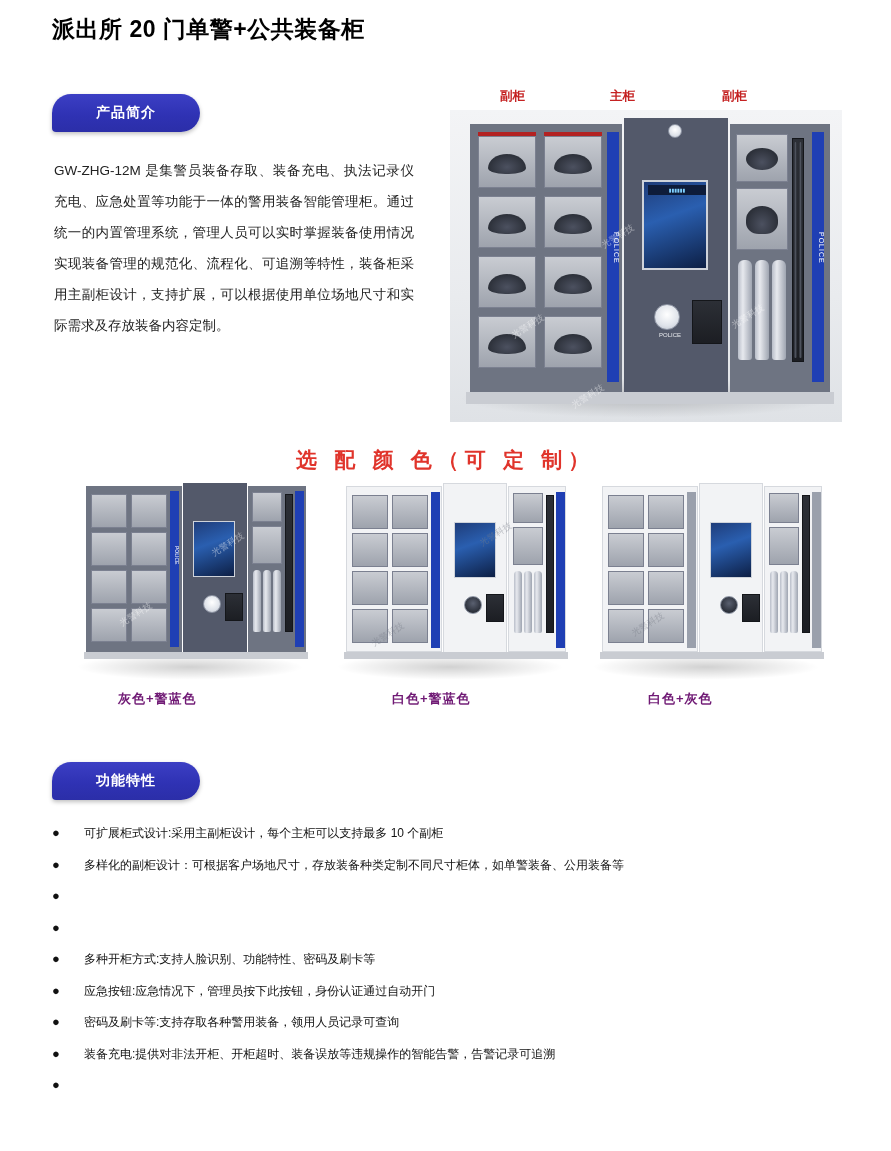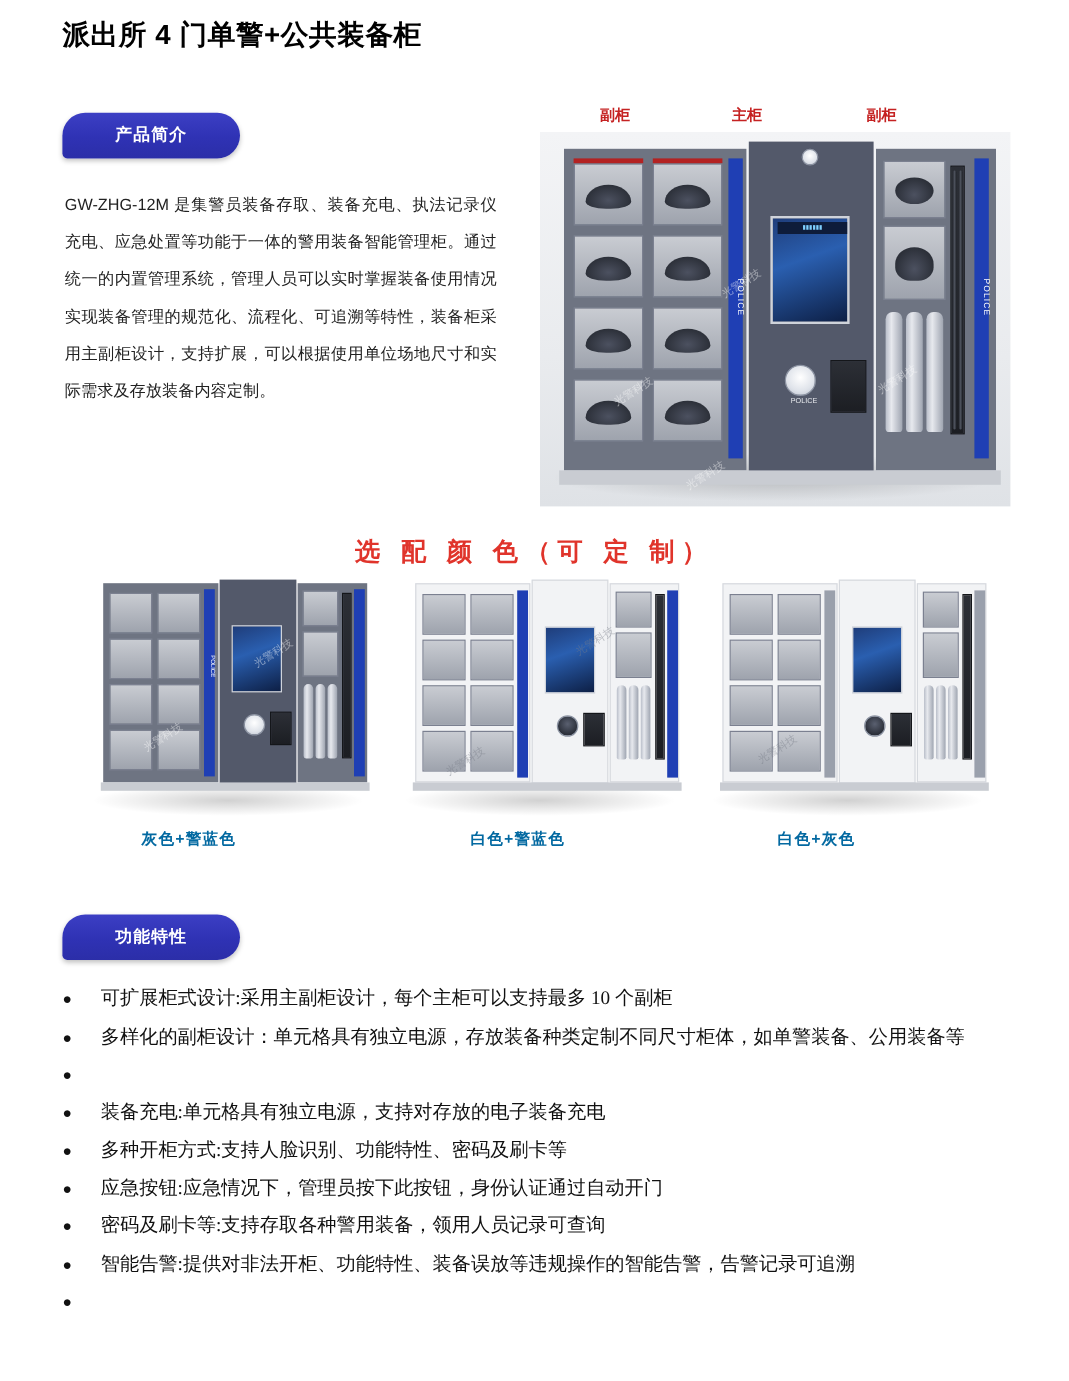--- a/index.html
+++ b/index.html
@@ -148,22 +148,22 @@
   }
   .variant { position: absolute; top: 478px; width: 240px; height: 190px; }
   #variant-0 { left: 70px; }
   #variant-1 { left: 330px; }
   #variant-2 { left: 586px; }
   .variant-caption {
     position: absolute;
     top: 690px;
     font-size: 13px;
     font-weight: bold;
-    color: #0369a1;
-    font-family: Liberation Mono, monospace;
+    color: #701a75;
+    font-family: Liberation Sans, sans-serif;
     letter-spacing: 1px;
   }
   #cap-0 { left: 118px; }
   #cap-1 { left: 392px; }
   #cap-2 { left: 648px; }
 
   
   .features {
     position: absolute;
     left: 52px; top: 823px;
@@ -176,33 +176,32 @@
   }
   .bullet {
     width: 14px;
     flex: 0 0 14px;
     font-size: 13px;
     line-height: 20px;
     color: #111;
     text-align: left;
   }
   .feature-text {
-    font-size: 16px;
+    font-size: 12px;
     line-height: 20px;
     color: #111;
     padding-left: 18px;
-    font-family: Liberation Serif, serif;
   }
 </style>
 </head>
 <body>
 
 <div class="page">
 
-  <div class="page-title">派出所 4 门单警+公共装备柜</div>
+  <div class="page-title">派出所 20 门单警+公共装备柜</div>
 
   <div class="badge" id="badge-intro">
     <span>产品简介</span>
   </div>
 
   <div class="intro-text">GW-ZHG-12M 是集警员装备存取、装备充电、执法记录仪充电、应急处置等功能于一体的警用装备智能管理柜。通过统一的内置管理系统，管理人员可以实时掌握装备使用情况实现装备管理的规范化、流程化、可追溯等特性，装备柜采用主副柜设计，支持扩展，可以根据使用单位场地尺寸和实际需求及存放装备内容定制。</div>
 
   <div class="hero">
     <div class="hero-labels">
       <span class="hl-left">副柜</span>
@@ -393,43 +392,42 @@
     <span>功能特性</span>
   </div>
 
   <div class="features">
     <div class="feature-row">
       <span class="bullet">●</span>
       <span class="feature-text">可扩展柜式设计:采用主副柜设计，每个主柜可以支持最多 10 个副柜</span>
     </div>
     <div class="feature-row">
       <span class="bullet">●</span>
-      <span class="feature-text">多样化的副柜设计：单元格具有独立电源，存放装备种类定制不同尺寸柜体，如单警装备、公用装备等</span>
-    </div>
-    <div class="feature-row">
-      <span class="bullet">●</span>
-    </div>
-    <div class="feature-row">
-      <span class="bullet">●</span>
-      <span class="feature-text">装备充电:单元格具有独立电源，支持对存放的电子装备充电</span>
+      <span class="feature-text">多样化的副柜设计：可根据客户场地尺寸，存放装备种类定制不同尺寸柜体，如单警装备、公用装备等</span>
+    </div>
+    <div class="feature-row">
+      <span class="bullet">●</span>
+    </div>
+    <div class="feature-row">
+      <span class="bullet">●</span>
     </div>
     <div class="feature-row">
       <span class="bullet">●</span>
       <span class="feature-text">多种开柜方式:支持人脸识别、功能特性、密码及刷卡等</span>
     </div>
     <div class="feature-row">
       <span class="bullet">●</span>
       <span class="feature-text">应急按钮:应急情况下，管理员按下此按钮，身份认证通过自动开门</span>
     </div>
     <div class="feature-row">
       <span class="bullet">●</span>
       <span class="feature-text">密码及刷卡等:支持存取各种警用装备，领用人员记录可查询</span>
     </div>
     <div class="feature-row">
       <span class="bullet">●</span>
-      <span class="feature-text">智能告警:提供对非法开柜、功能特性、装备误放等违规操作的智能告警，告警记录可追溯</span>
+      <span class="feature-text">装备充电:提供对非法开柜、开柜超时、装备误放等违规操作的智能告警，告警记录可追溯</span>
     </div>
     <div class="feature-row">
       <span class="bullet">●</span>
     </div>
   </div>
 
 </div>
 
 </body></html>

